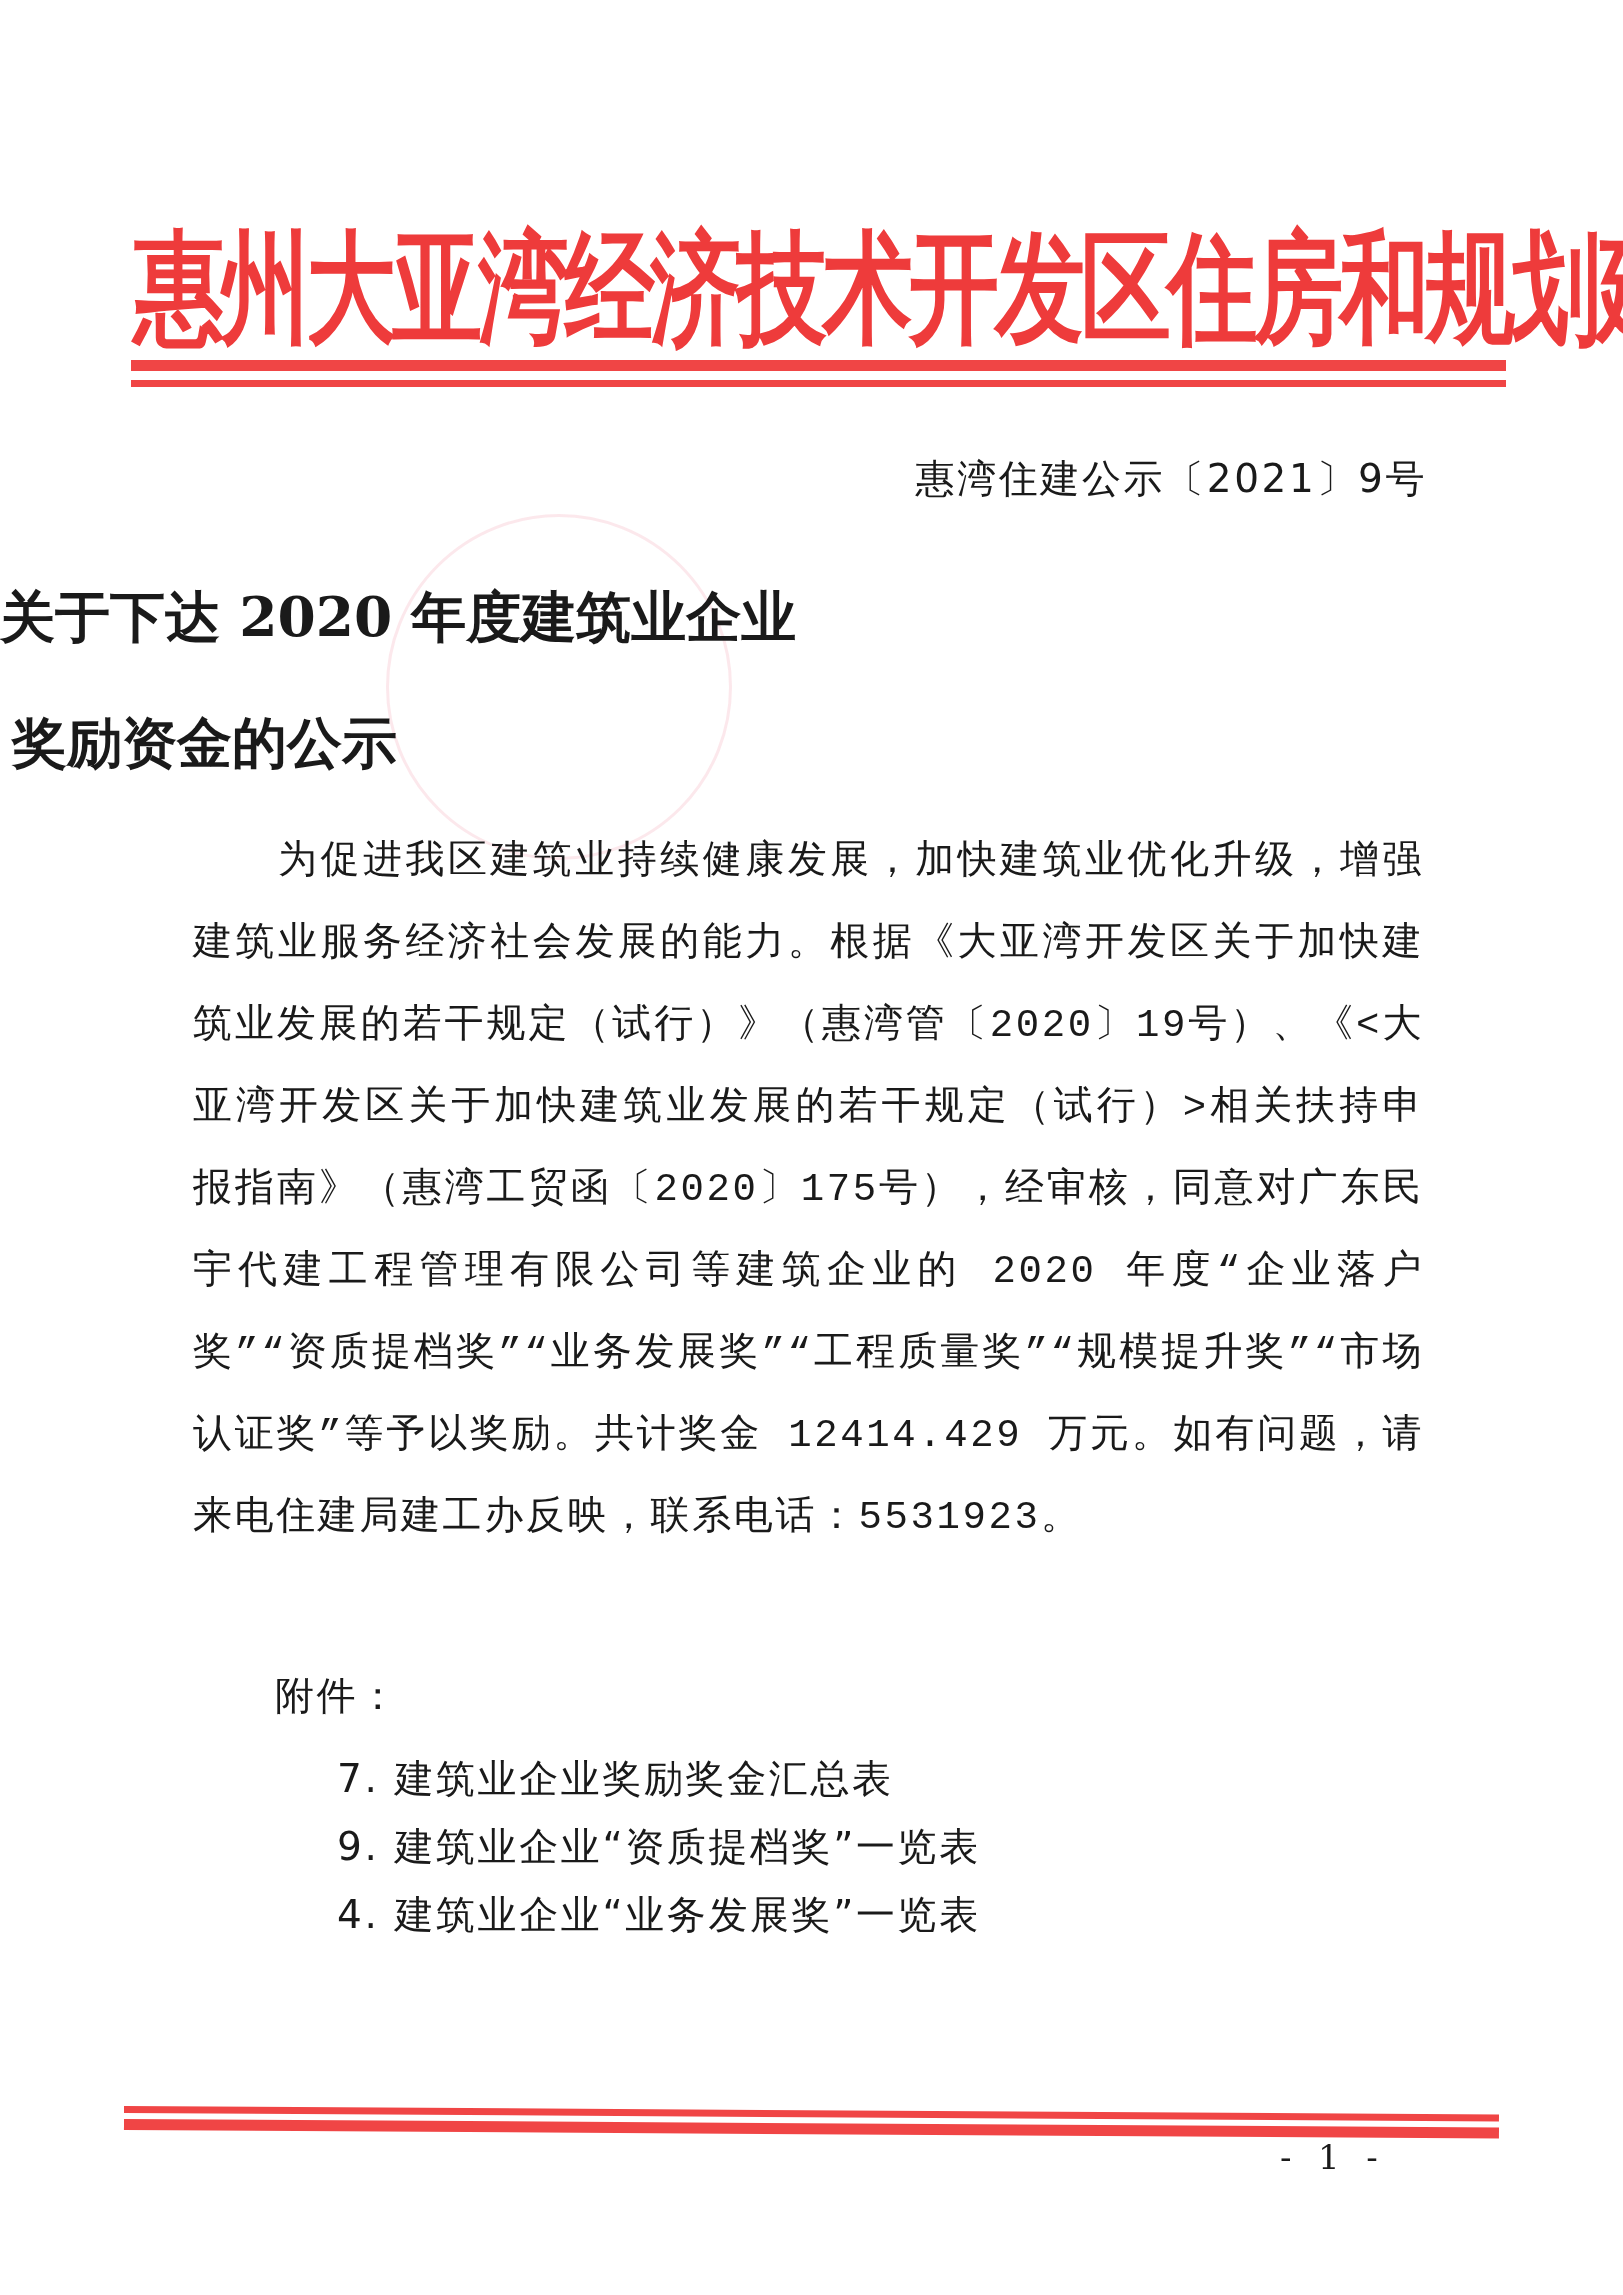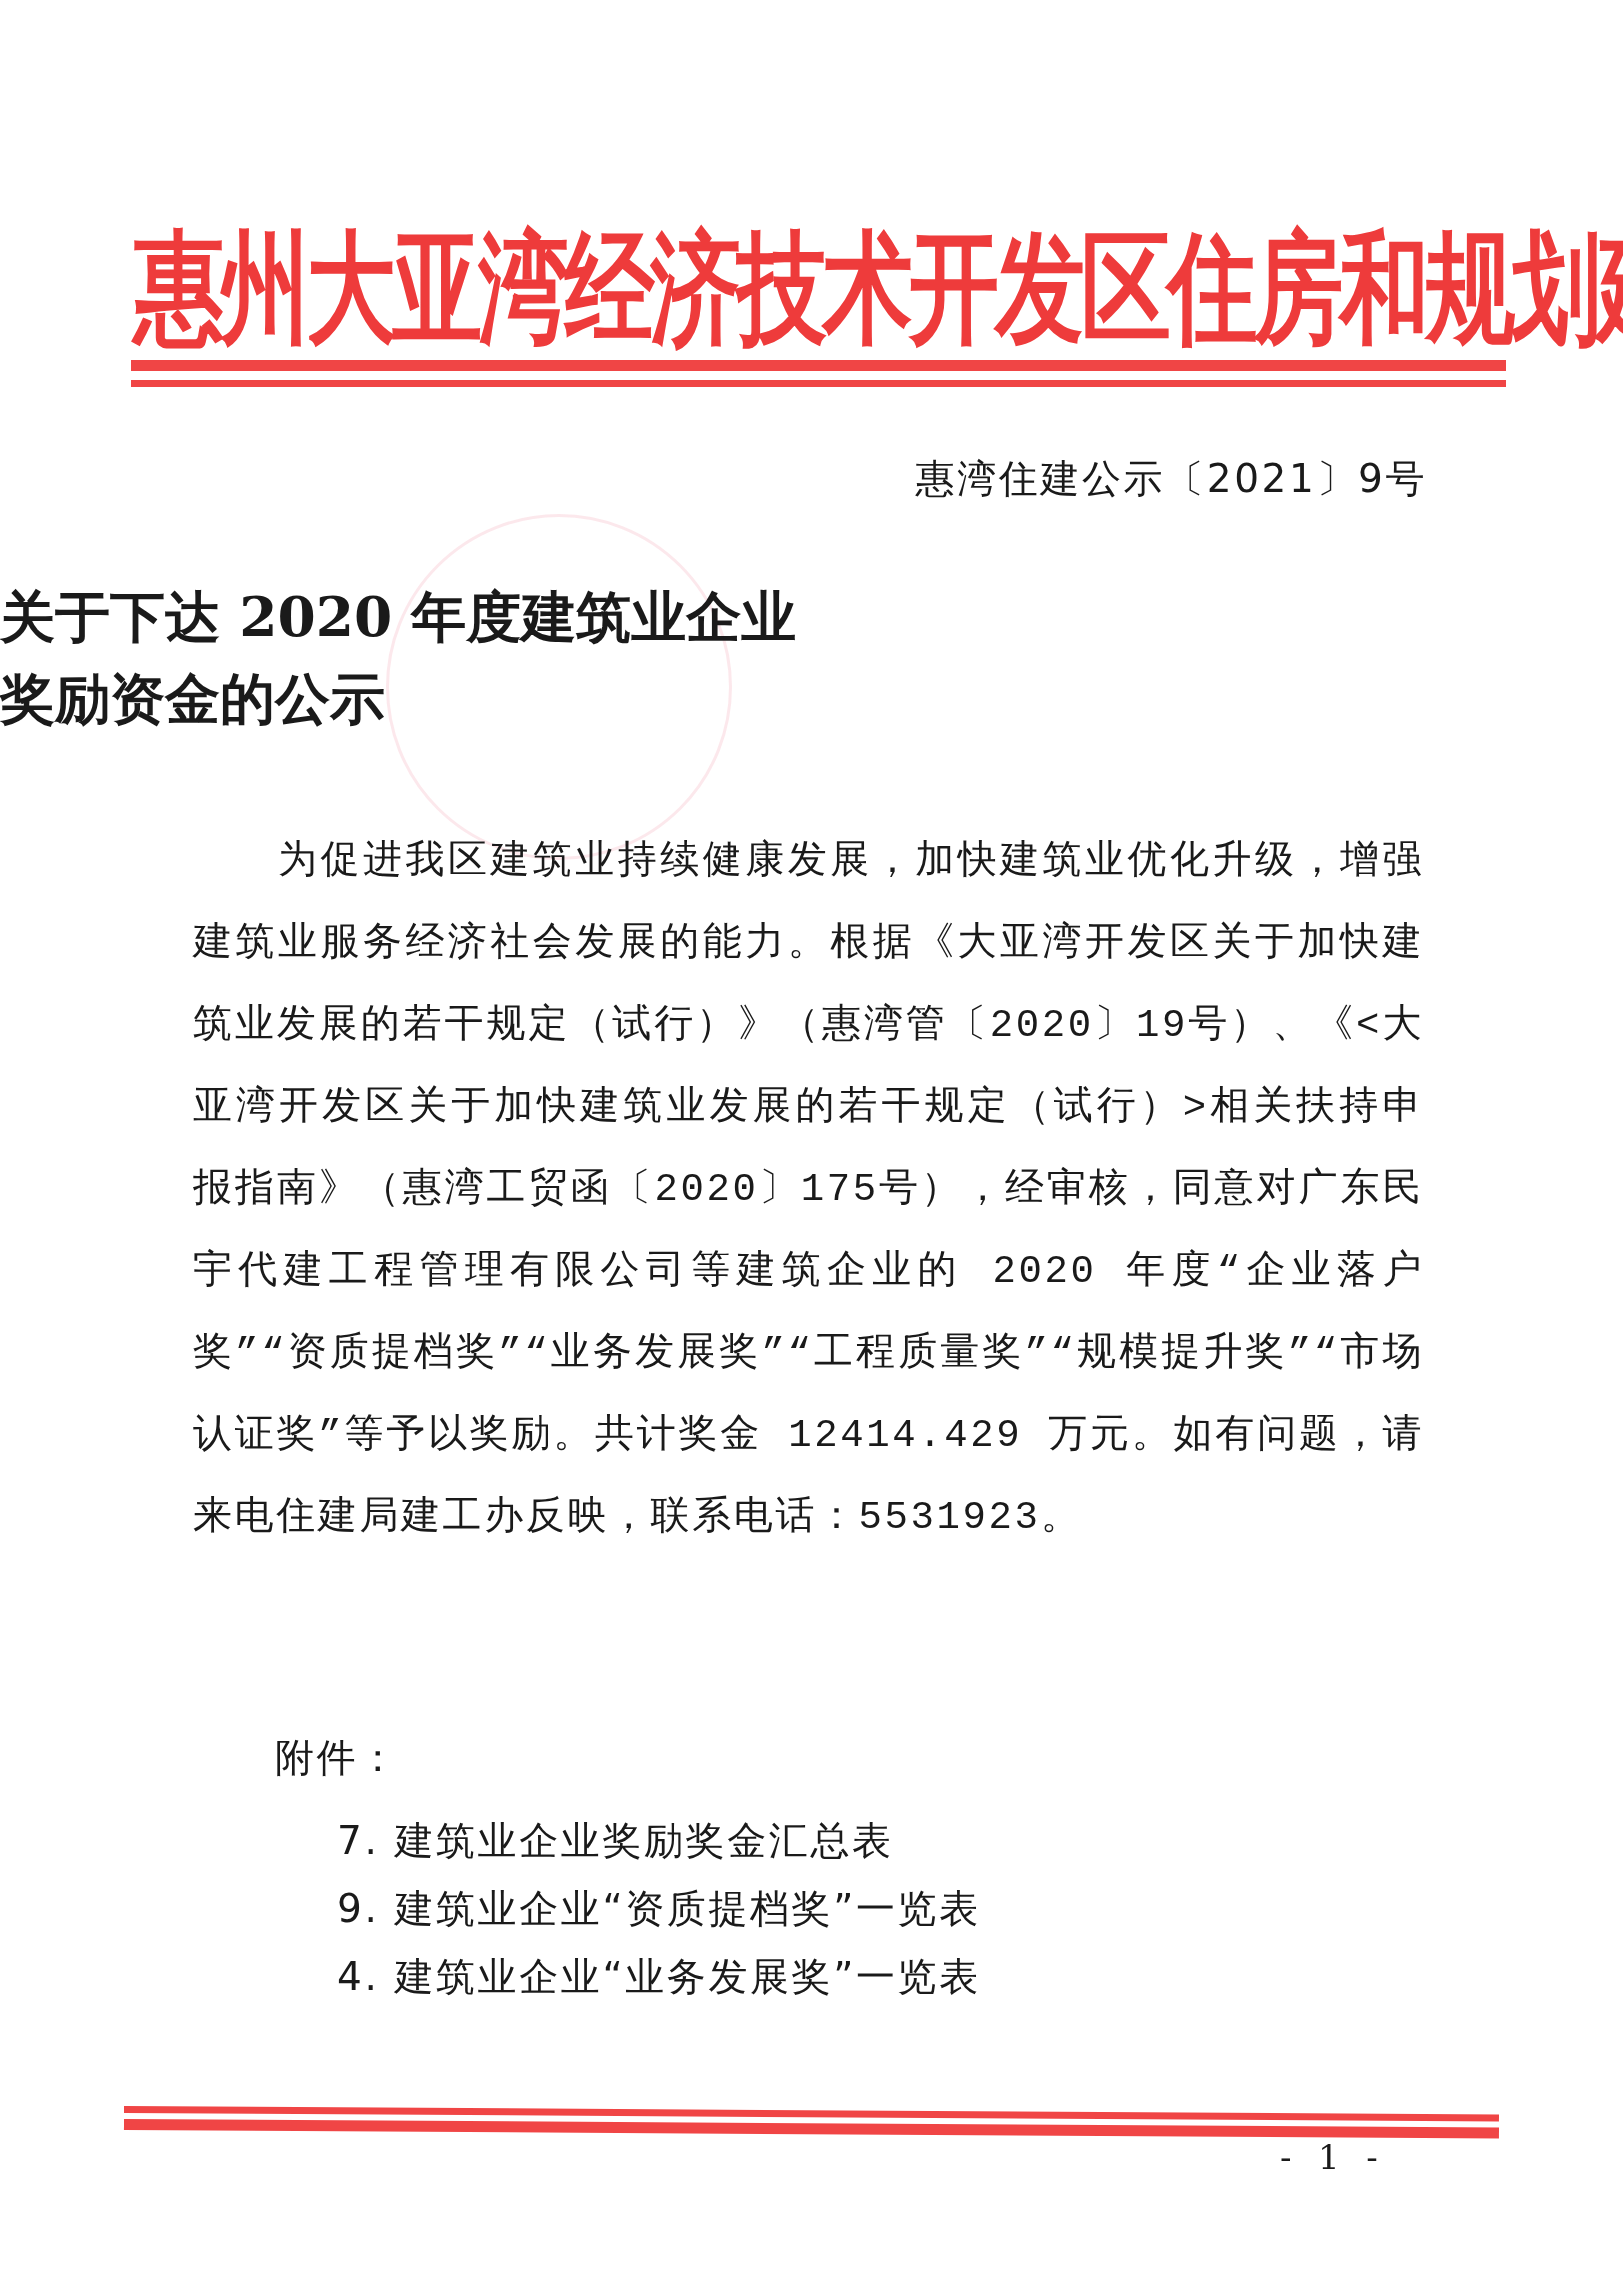--- a/index.html
+++ b/index.html
@@ -75,39 +75,39 @@
       top: 576px;
       text-align: left;
       font-family: "DejaVu Serif", "Liberation Serif", serif;
       font-weight: bold;
       font-size: 55px;
       line-height: 82px;
       color: #1a1a1a;
     }
     .title-line { display: block; }
     .title-line-1 { padding-left: 0; }
-    .title-line-2 { padding-left: 0; }
+    .title-line-2 { padding-left: 12px; margin-top: 44px; }
 
     .body-text {
       position: absolute;
       left: 193px;
       top: 821px;
       width: 1231px;
       font-family: Liberation Mono, monospace;
       font-size: 39px;
       line-height: 82px;
       text-align: justify;
       letter-spacing: 2.6px;
       text-indent: 85px;
       color: #1a1a1a;
     }
     .attachments {
       position: absolute;
       left: 275px;
-      top: 1728px;
+      top: 1666px;
       font-family: "DejaVu Sans", "Liberation Sans", sans-serif;
       font-size: 39px;
       color: #1a1a1a;
       letter-spacing: 2.6px;
     }
     .attach-label {
       display: block;
       height: 79px;
       line-height: 59px;
     }

